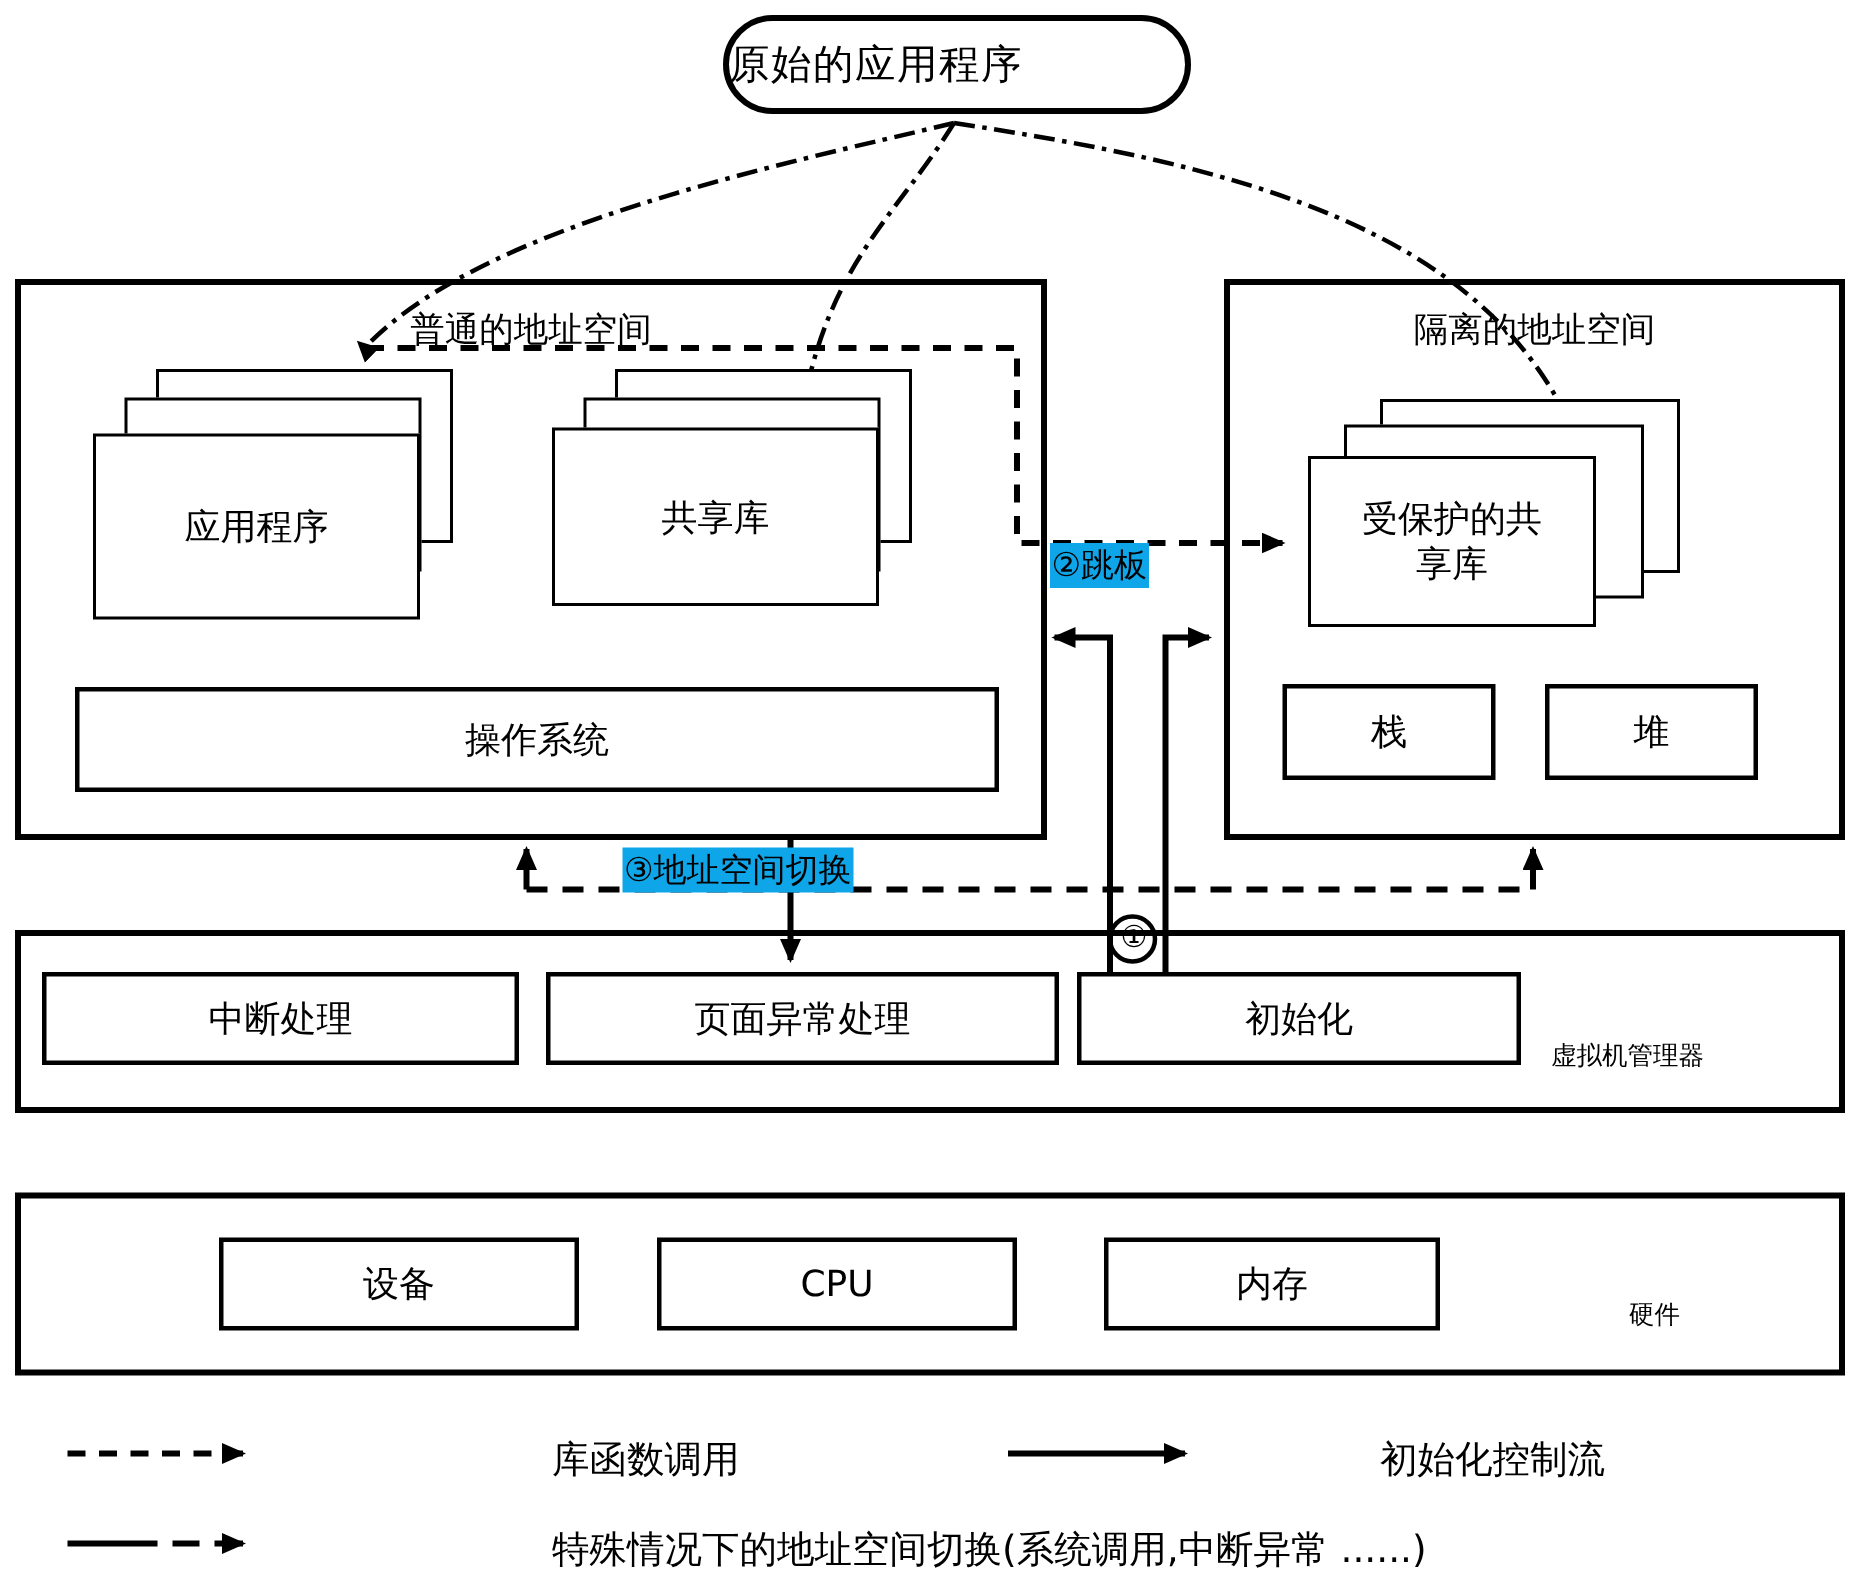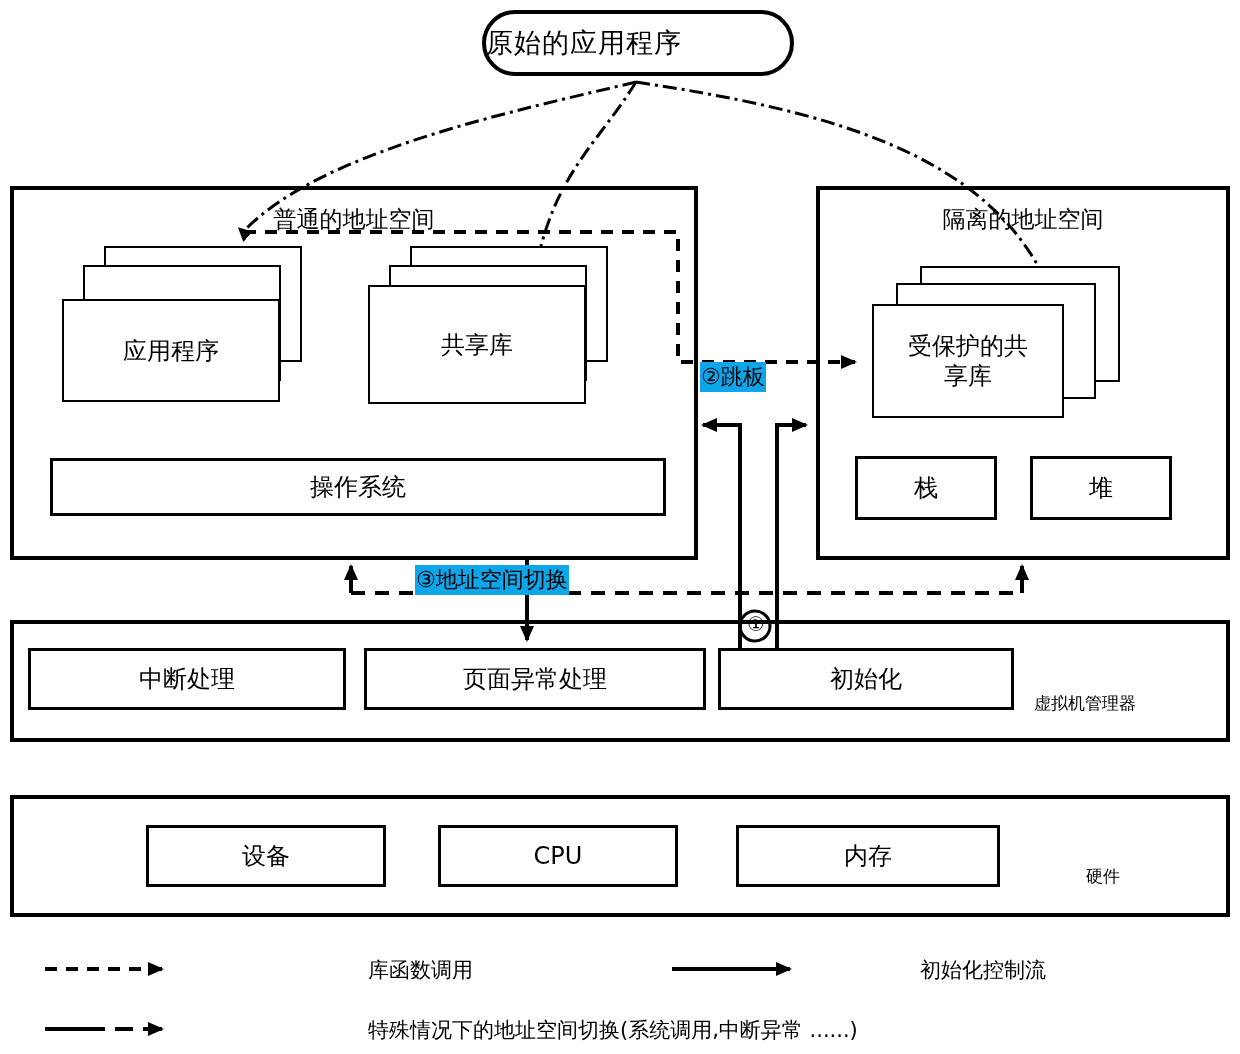--- a/index.html
+++ b/index.html
@@ -73,21 +73,21 @@
   }
 
   
   .lbl {
     position: absolute;
     font-size: 22px;
     background: transparent;
     white-space: nowrap;
   }
   .lbl.small { font-size: 17px; }
-  .lbl.legend { font-size: 21px; }
+  .lbl.legend { font-size: 25px; }
   .lbl.step {
     font-size: 22px;
     background: #0ea5e9;
     padding: 0 1px;
   }
 
   
   #wires {
     position: absolute;
     left: 0; top: 0;
@@ -169,34 +169,34 @@
     <span>原始的应用程序</span>
   </div>
 
   <div class="abs region" style="left:10px; top:186px; width:688px; height:374px;">
     <div class="region-title">普通的地址空间</div>
   </div>
 
   <div class="stack" style="left:62px; top:246px; width:240px; height:158px;">
     <div class="card" style="left:42px; top:0; width:198px; height:116px;"></div>
     <div class="card" style="left:21px; top:19px; width:198px; height:116px;"></div>
-    <div class="card front" style="left:0; top:53px; width:218px; height:103px;">
+    <div class="card front" style="left:0; top:43px; width:218px; height:124px;">
       <span>应用程序</span>
     </div>
   </div>
 
   <div class="stack" style="left:368px; top:246px; width:240px; height:158px;">
     <div class="card" style="left:42px; top:0; width:198px; height:116px;"></div>
     <div class="card" style="left:21px; top:19px; width:198px; height:116px;"></div>
     <div class="card front" style="left:0; top:39px; width:218px; height:119px;">
       <span>共享库</span>
     </div>
   </div>
 
-  <div class="abs box" style="left:50px; top:458px; width:616px; height:58px;">
+  <div class="abs box" style="left:50px; top:458px; width:616px; height:70px;">
     <span>操作系统</span>
   </div>
 
   <div class="abs region" style="left:816px; top:186px; width:414px; height:374px;">
     <div class="region-title">隔离的地址空间</div>
   </div>
 
   <div class="stack" style="left:872px; top:266px; width:270px; height:152px;">
     <div class="card" style="left:48px; top:0; width:200px; height:116px;"></div>
     <div class="card" style="left:24px; top:17px; width:200px; height:116px;"></div>
@@ -232,21 +232,21 @@
   <div class="lbl small" style="left:1034px; top:692px;">虚拟机管理器</div>
 
   <div class="abs region" style="left:10px; top:795px; width:1220px; height:122px;"></div>
 
   <div class="abs box" style="left:146px; top:825px; width:240px; height:62px;">
     <span>设备</span>
   </div>
   <div class="abs box" style="left:438px; top:825px; width:240px; height:62px;">
     <span>CPU</span>
   </div>
-  <div class="abs box" style="left:736px; top:825px; width:264px; height:62px;">
+  <div class="abs box" style="left:736px; top:825px; width:224px; height:62px;">
     <span>内存</span>
   </div>
   <div class="lbl small" style="left:1086px; top:865px;">硬件</div>
 
   <div class="lbl legend" style="left:368px; top:956px;">库函数调用</div>
 
   <div class="lbl legend" style="left:920px; top:956px;">初始化控制流</div>
 
   <div class="lbl legend" style="left:368px; top:1016px;">特殊情况下的地址空间切换(系统调用,中断异常 ......)</div>
 

